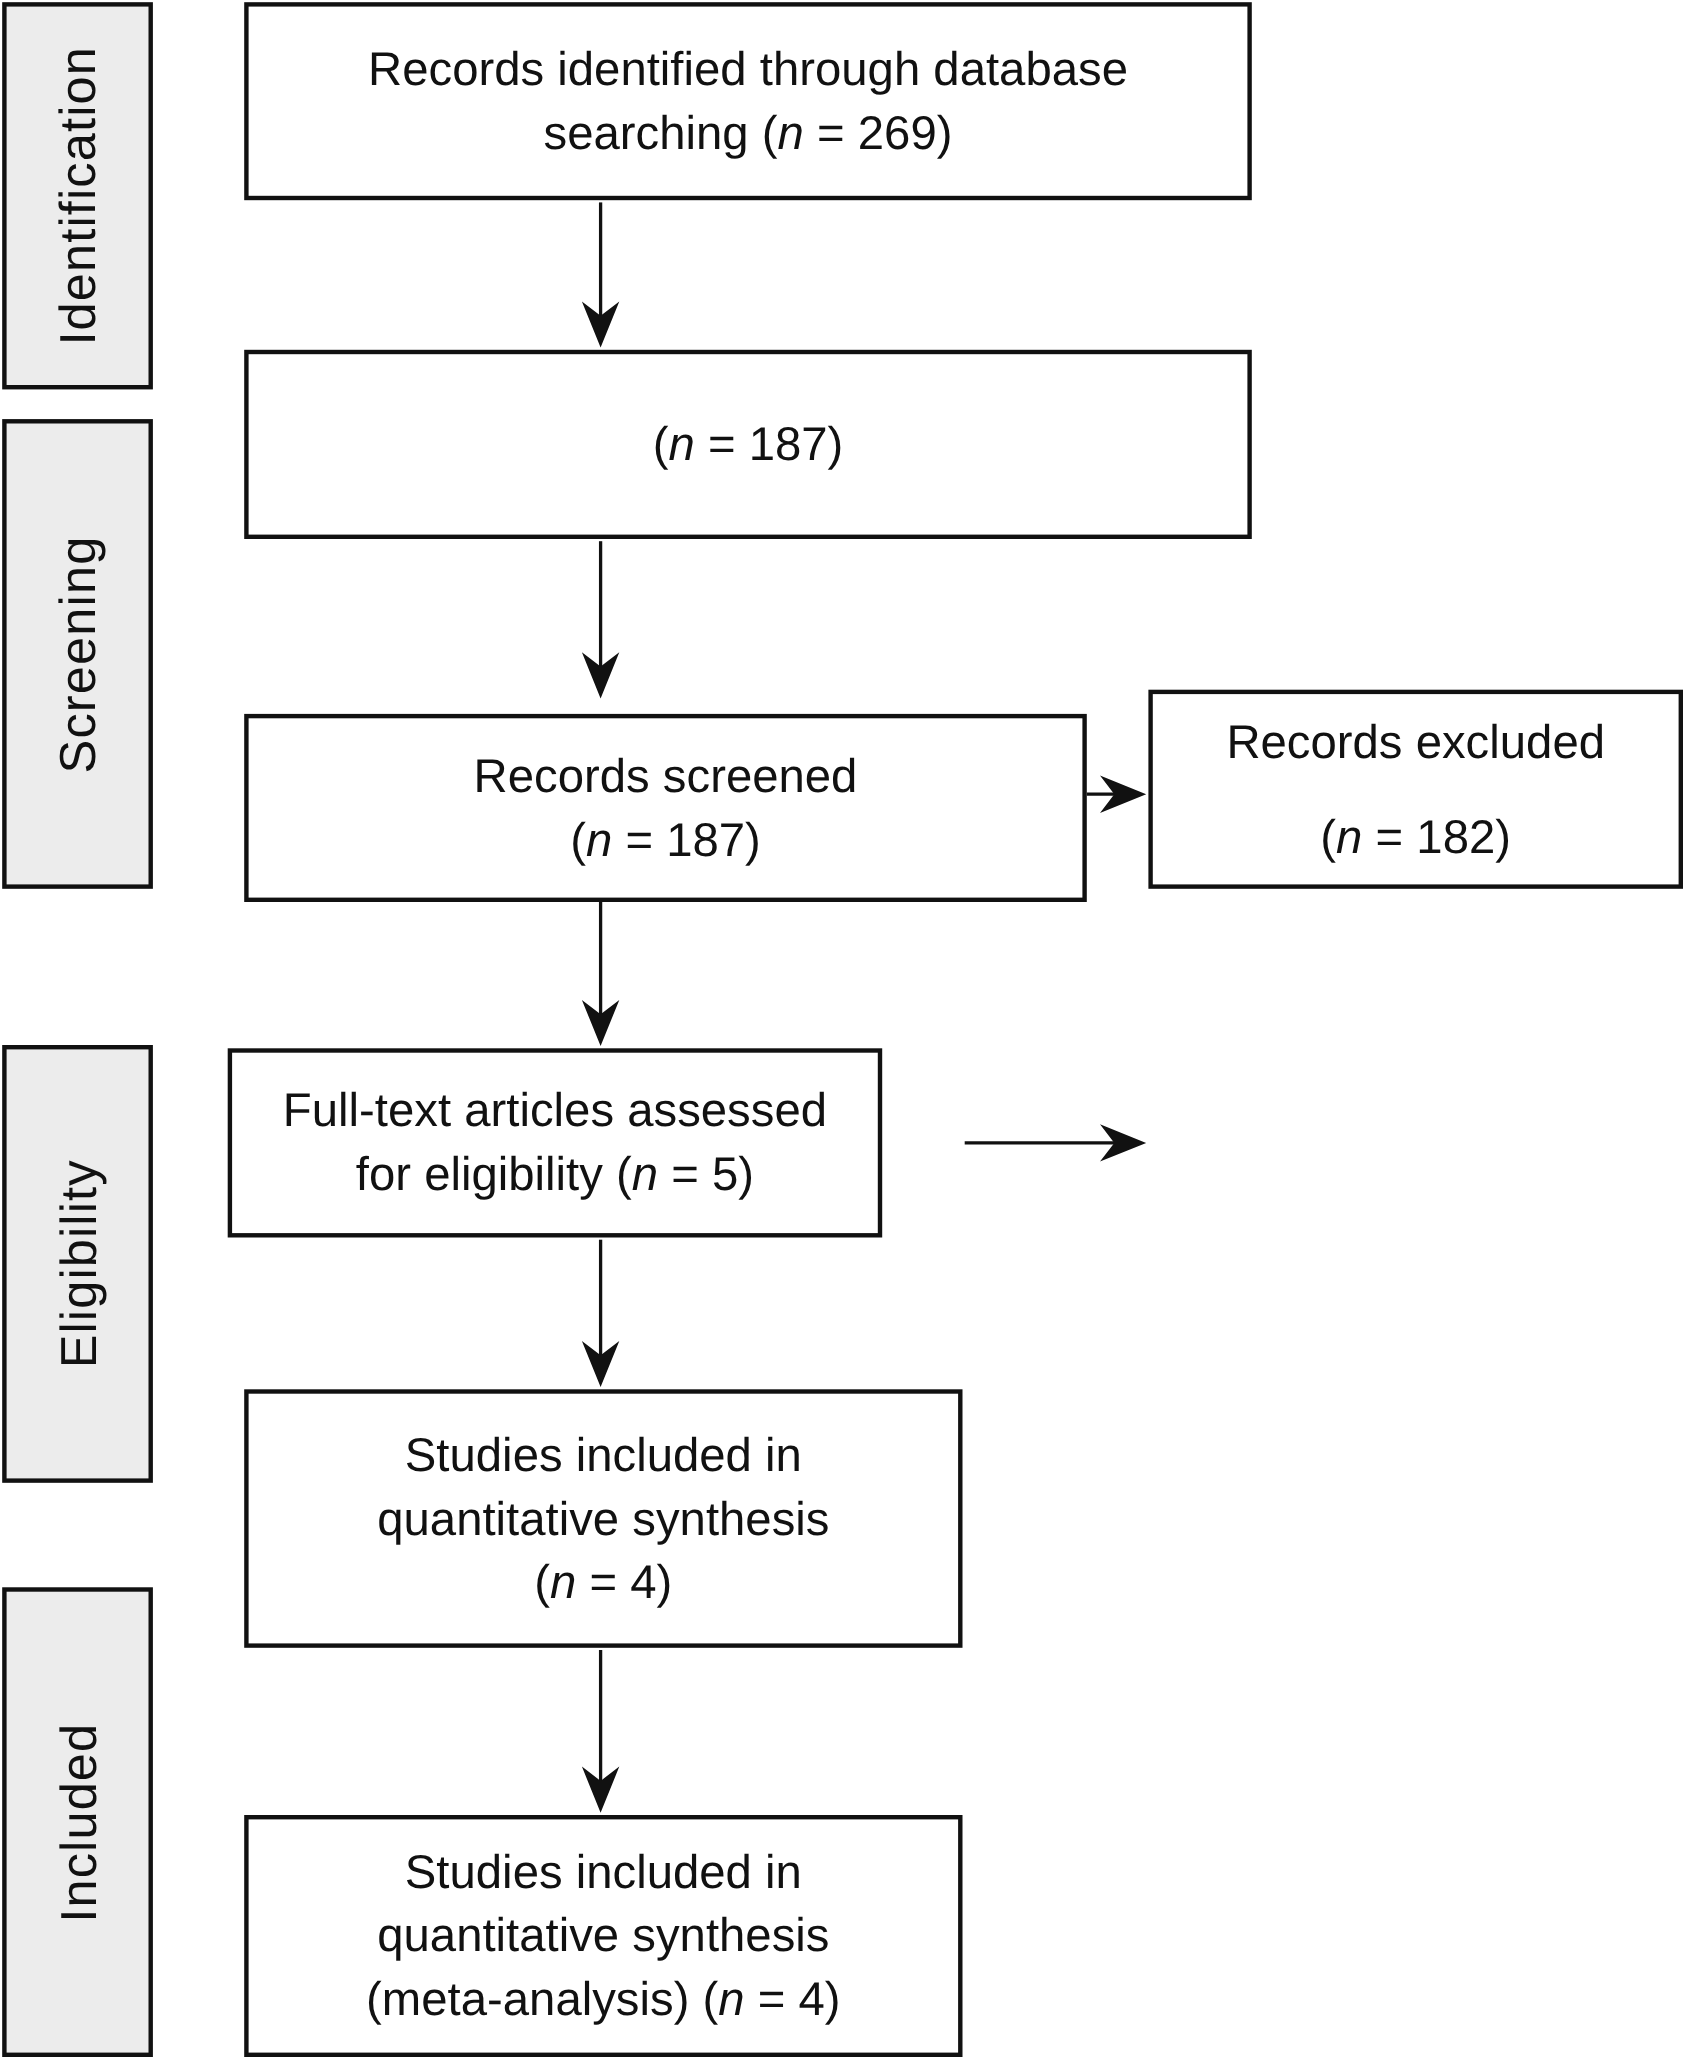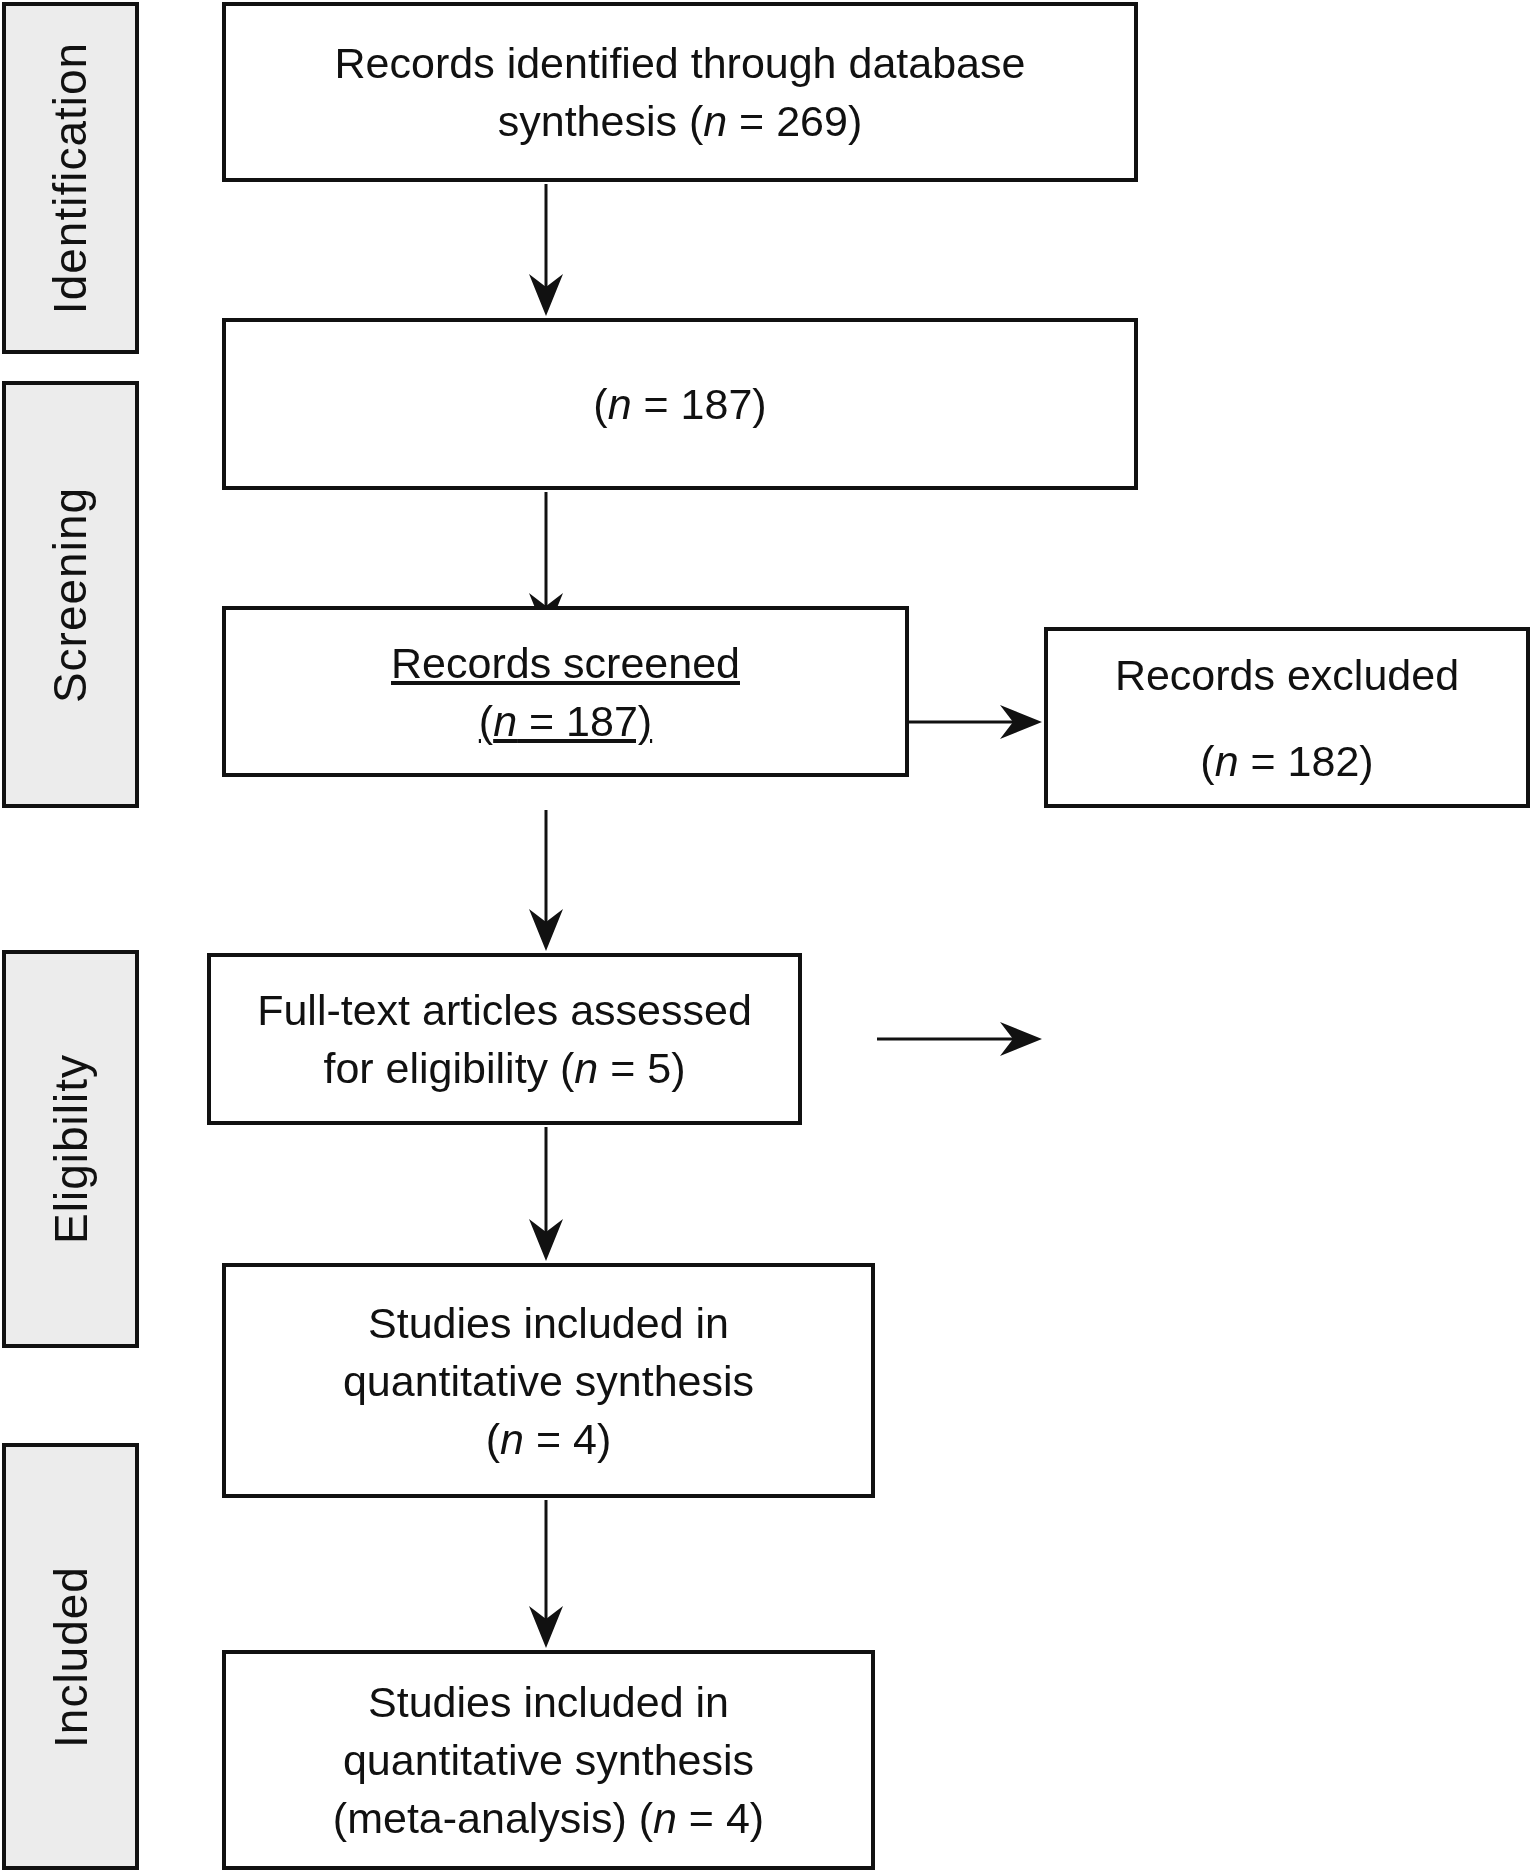--- a/index.html
+++ b/index.html
@@ -60,21 +60,21 @@
     justify-content: center;
     text-align: center;
     font-size: 43px;
     line-height: 58px;
   }
   .box .line { display: block; white-space: nowrap; }
   .box .var  { font-style: italic; }
 
   #box-identified   { left: 222px;  top: 2px;    width: 916px; height: 180px; }
   #box-duplicates   { left: 222px;  top: 318px;  width: 916px; height: 172px; }
-  #box-screened     { left: 222px;  top: 606px;  width: 687px; height: 171px; text-decoration: underline; }
+  #box-screened     { left: 222px;  top: 649px;  width: 766px; height: 171px; }
   #box-excluded     { left: 1044px; top: 627px;  width: 486px; height: 181px; gap: 28px; }
   #box-fulltext     { left: 207px;  top: 953px;  width: 595px; height: 172px; }
   #box-abstract     { left: 1044px; top: 936px;  width: 486px; height: 285px; }
   #box-qualitative  { left: 222px;  top: 1263px; width: 653px; height: 235px; }
   #box-quantitative { left: 222px;  top: 1650px; width: 653px; height: 220px; }
 </style>
 </head>
 <body>
 
 <div class="canvas">
@@ -118,21 +118,21 @@
   </div>
   <div class="stage" id="stage-eligibility">
     <span class="stage-text">Eligibility</span>
   </div>
   <div class="stage" id="stage-included">
     <span class="stage-text">Included</span>
   </div>
 
   <div class="box" id="box-identified">
       <span class="line"><span>Records identified through database</span></span>
-      <span class="line"><span>synthesis (</span><span class="var">n</span><span> = 269)</span></span>
+      <span class="line"><span>searching (</span><span class="var">n</span><span> = 269)</span></span>
     </div>
 
   <div class="box" id="box-duplicates">
       <span class="line"><span>(</span><span class="var">n</span><span> = 187)</span></span>
     </div>
 
   <div class="box" id="box-screened">
       <span class="line"><span>Records screened</span></span>
       <span class="line"><span>(</span><span class="var">n</span><span> = 187)</span></span>
     </div>

